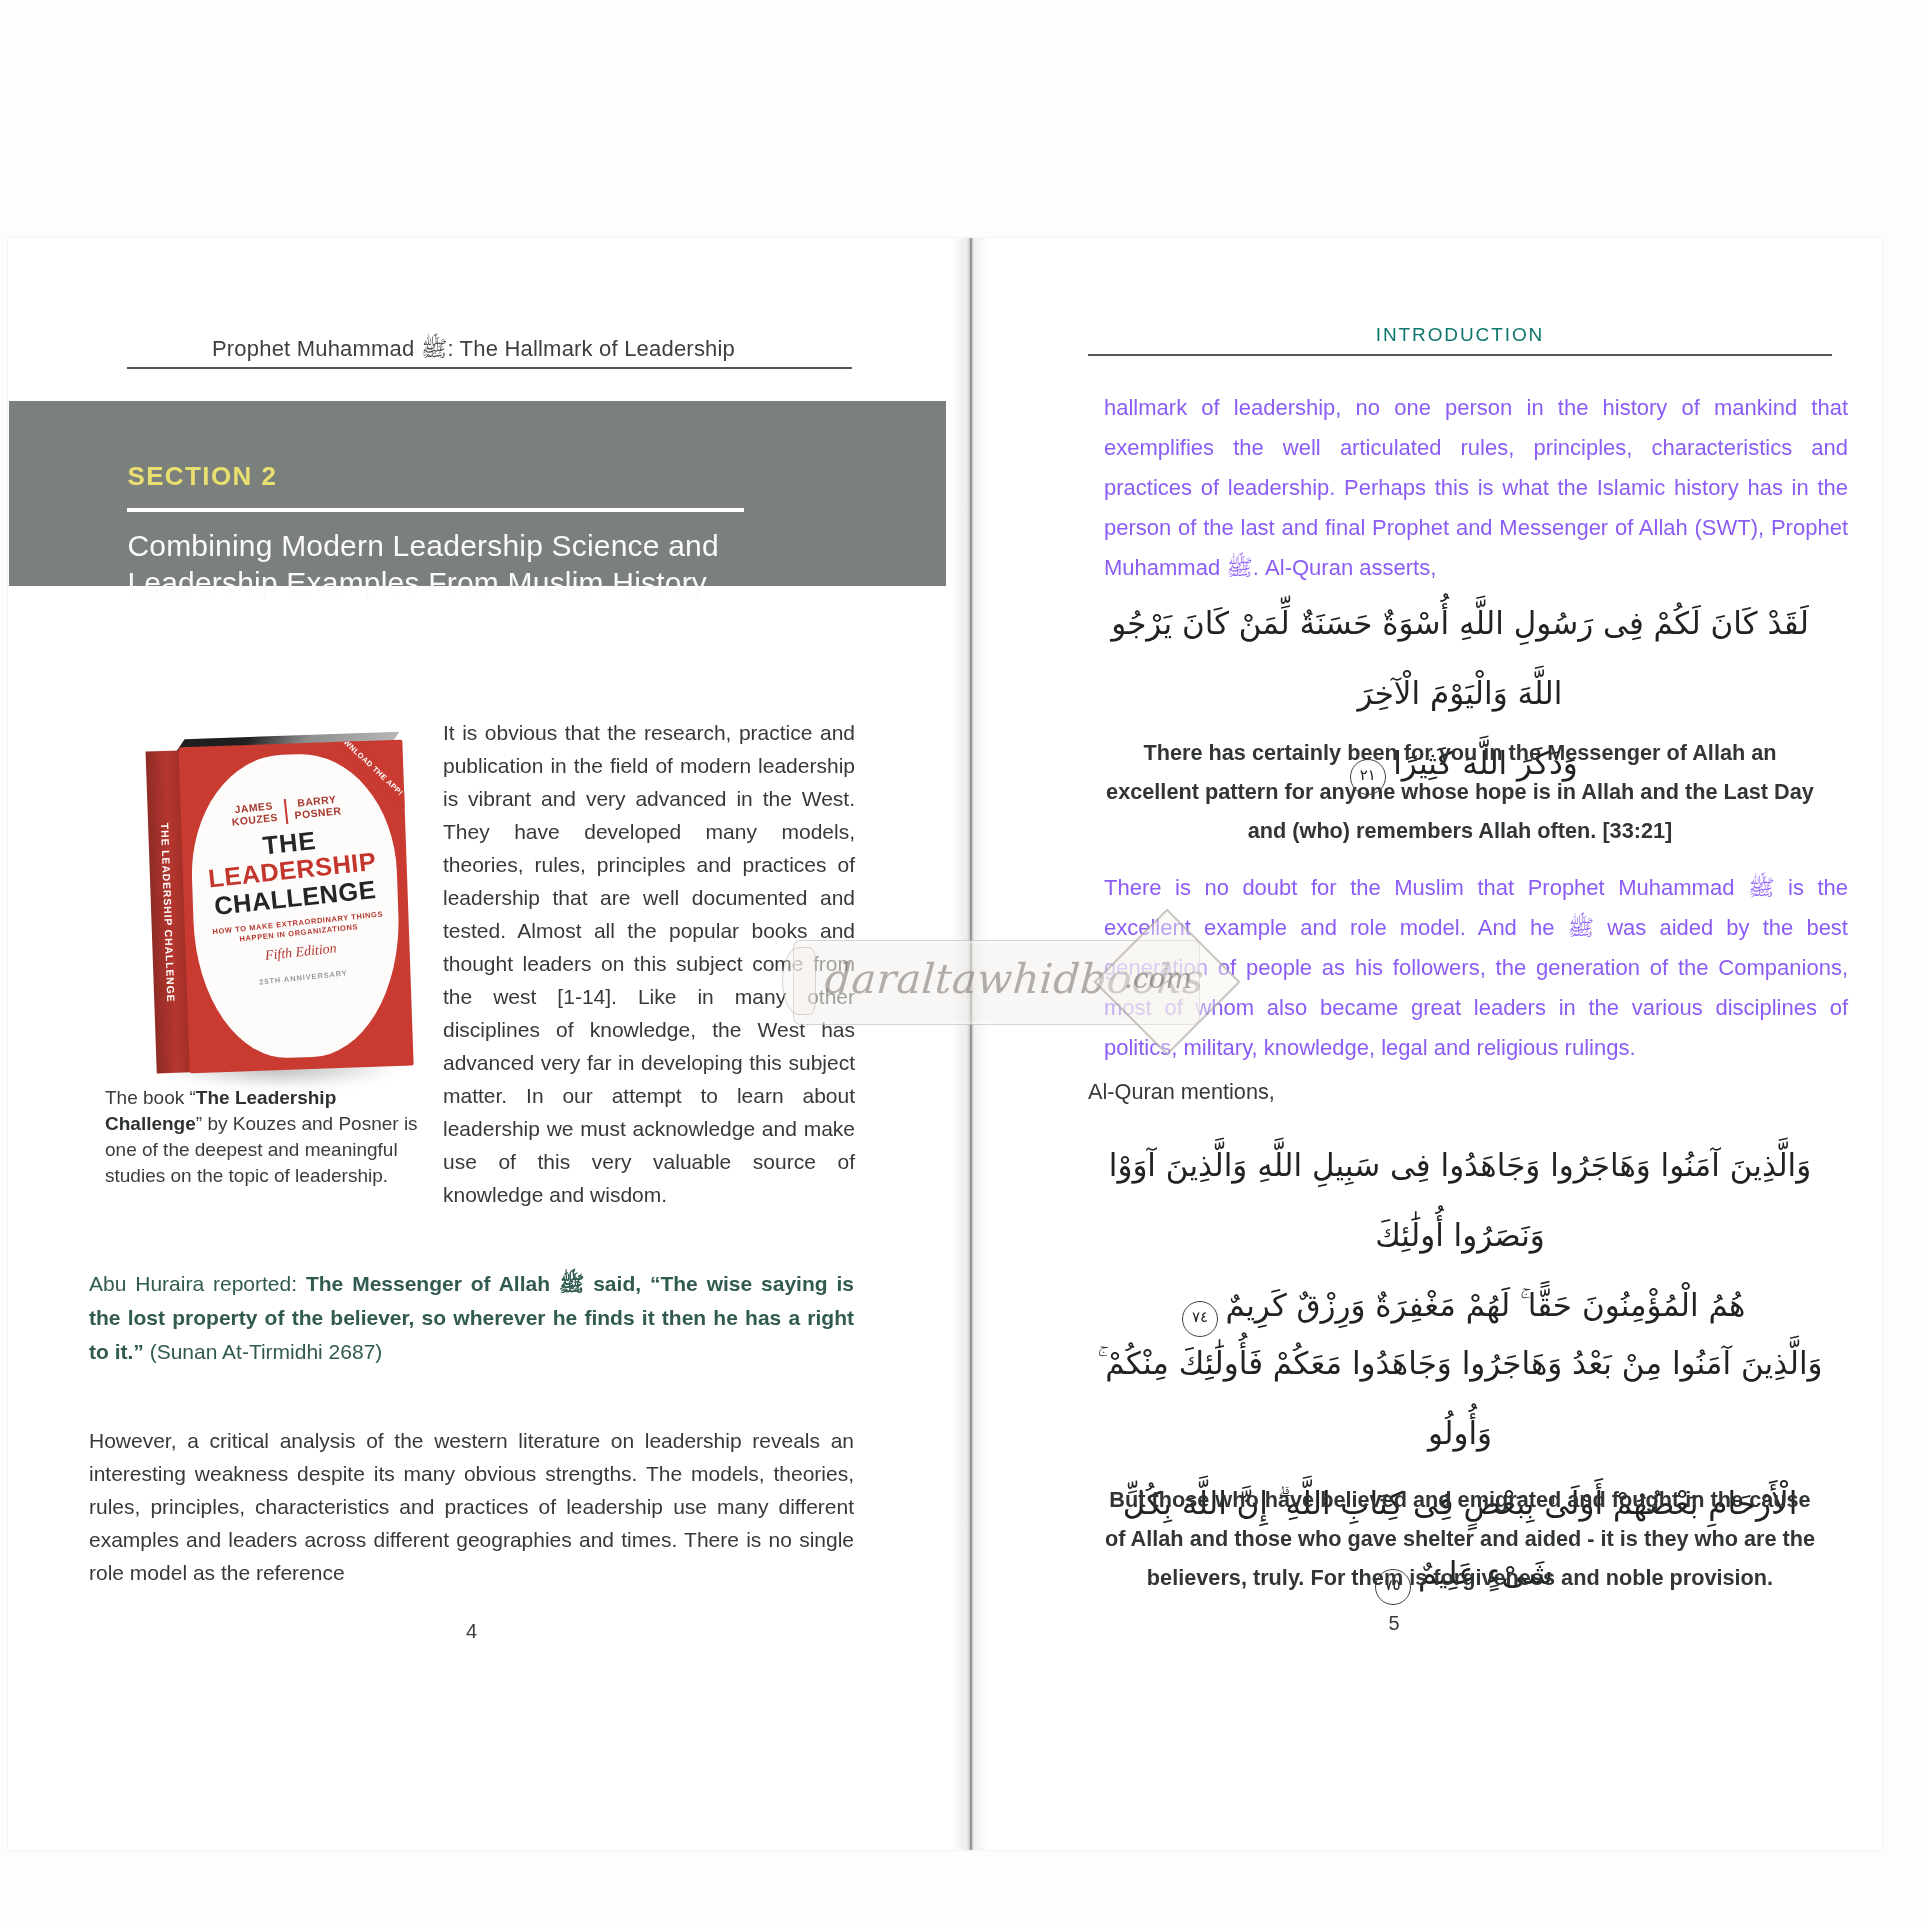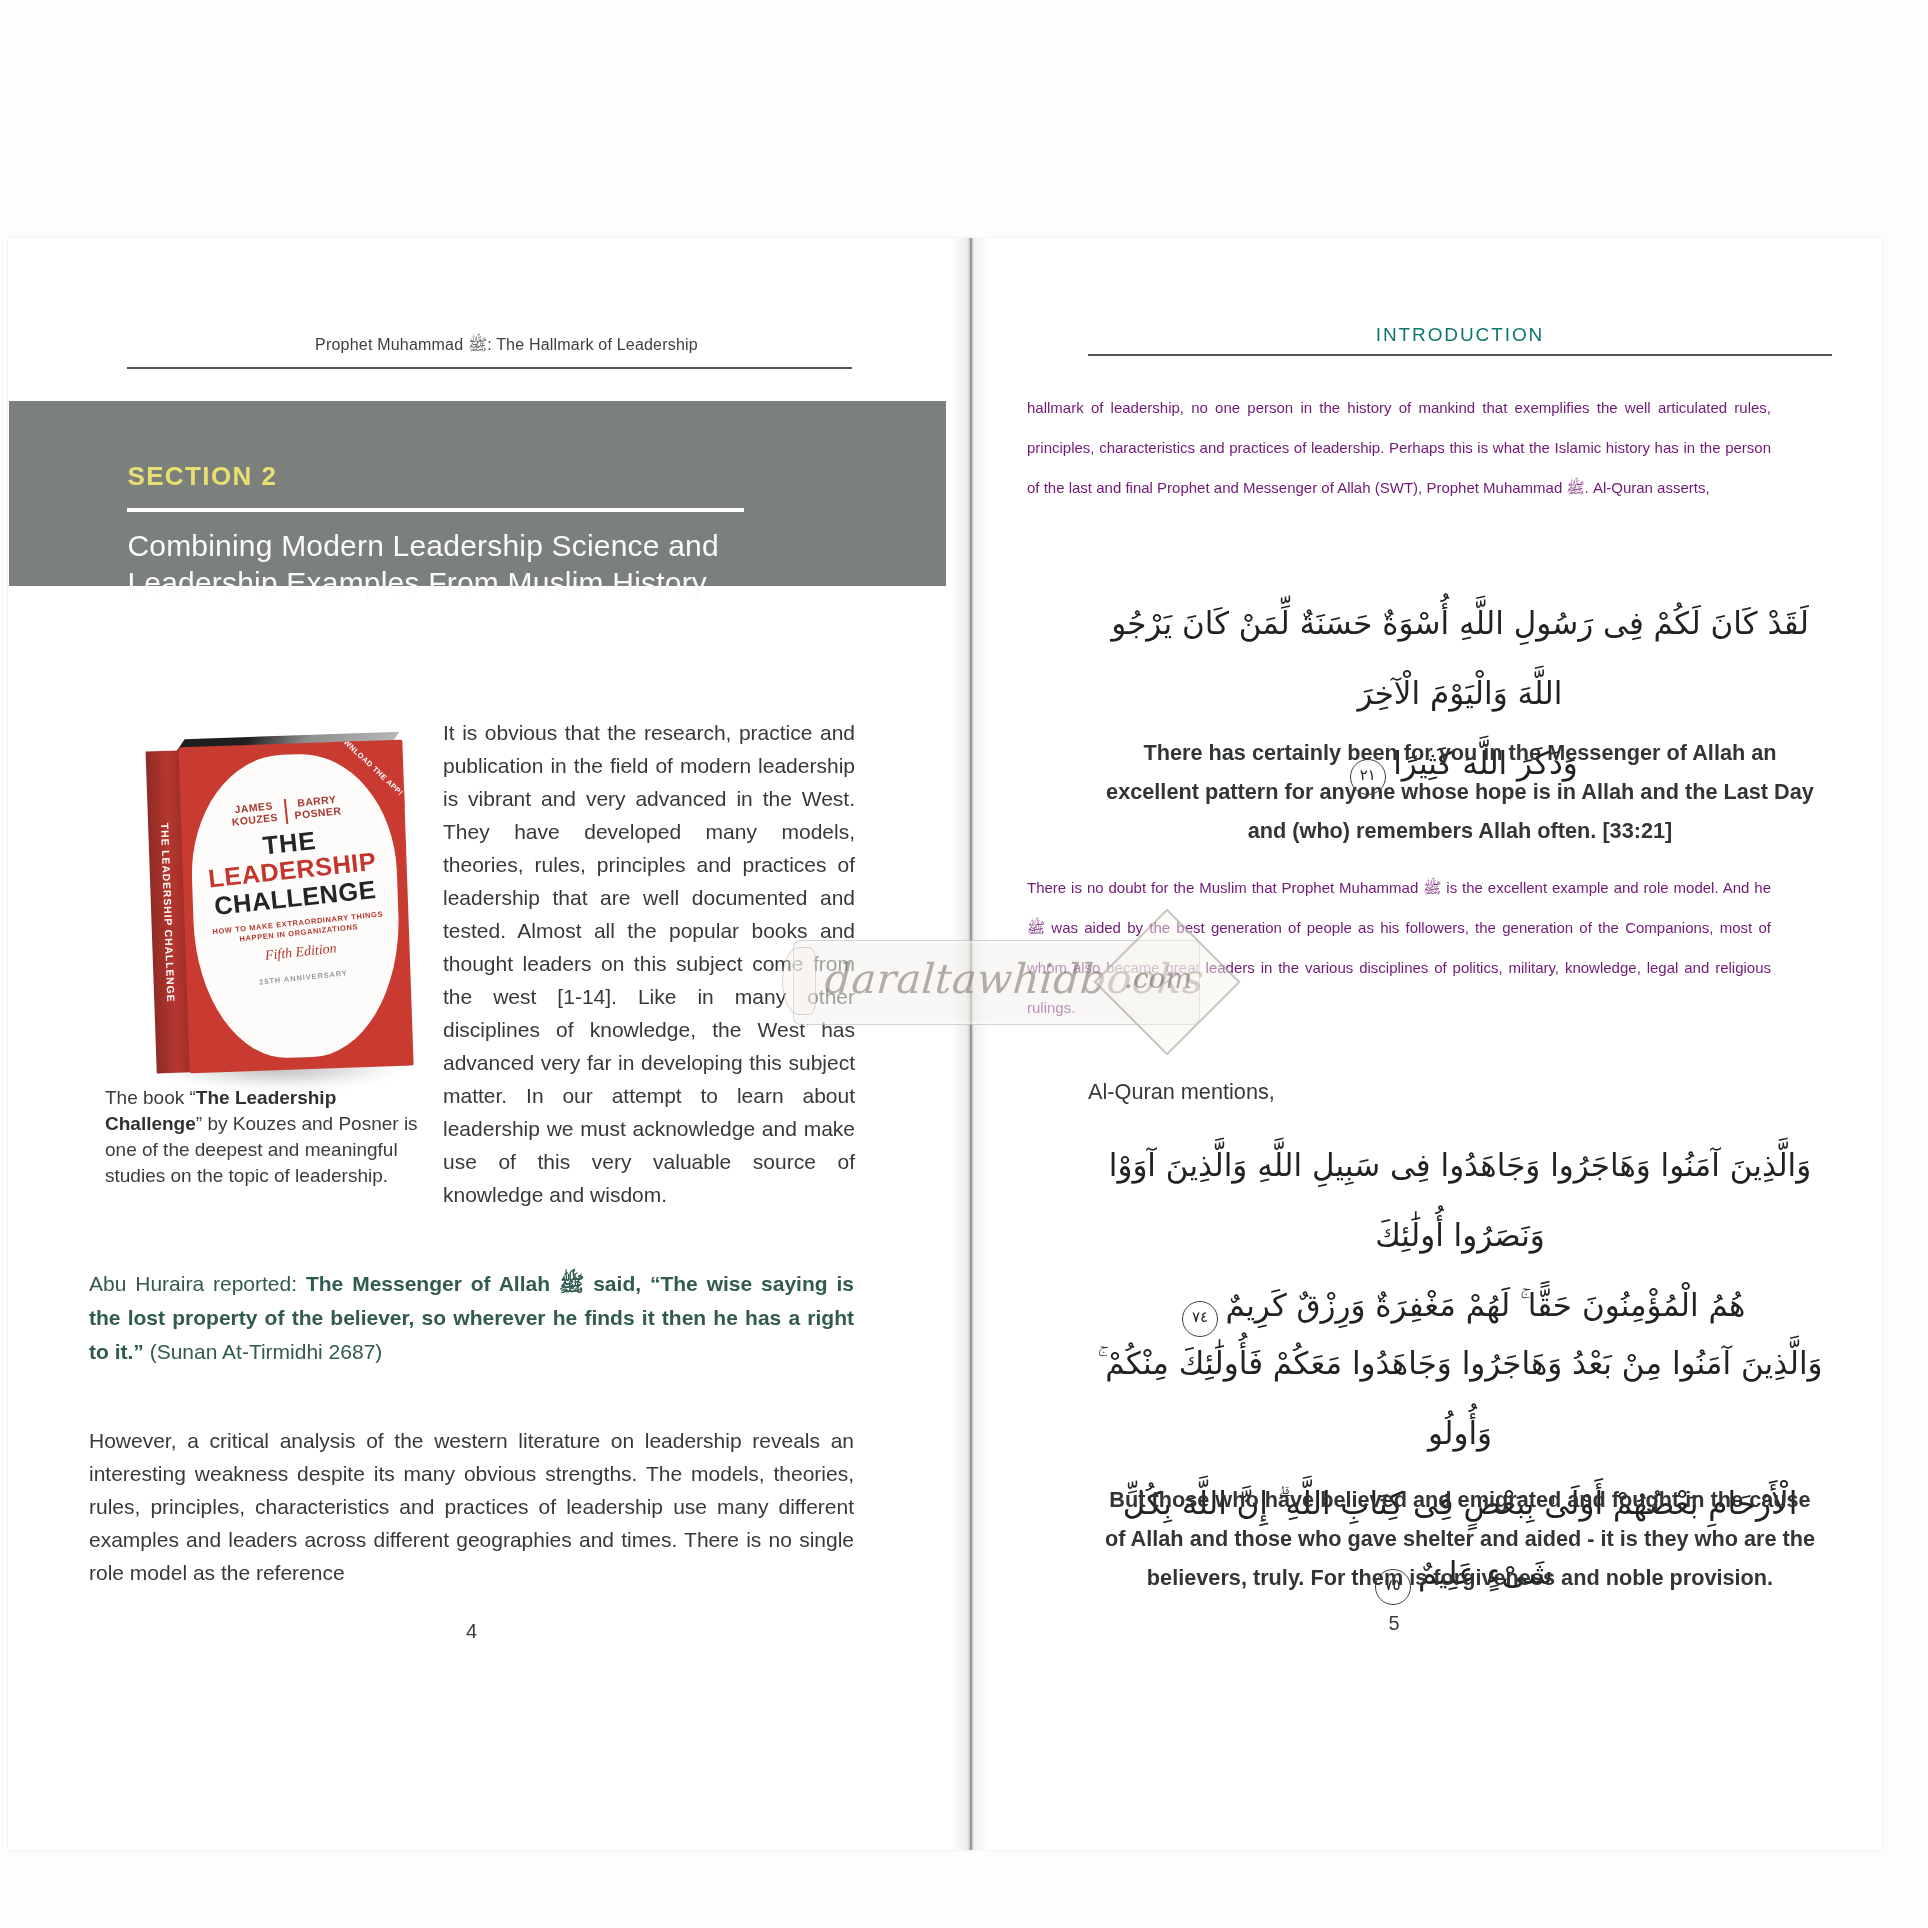--- a/index.html
+++ b/index.html
@@ -6,22 +6,22 @@
   #canvas{position:relative;width:1928px;height:1928px;background:#fdfdfc;overflow:hidden;
           font-family:"Liberation Sans",sans-serif;color:#343835;}
   .page-sheet{position:absolute;left:7.5px;top:238px;width:1874px;height:1612px;background:#ffffff;
               box-shadow:0 0 0 0.9px rgba(0,0,0,0.04);}
   
   .gutter{position:absolute;left:951px;top:238px;width:38px;height:1612px;
           background:linear-gradient(to right,rgba(0,0,0,0) 0%,rgba(70,70,68,0.10) 42%,rgba(40,40,38,0.30) 52%,rgba(70,70,68,0.08) 62%,rgba(0,0,0,0) 100%);}
   .gutter-line{position:absolute;left:970px;top:238px;width:1.9px;height:1612px;background:rgba(60,60,58,0.35);}
 
   
-  .lp-runhead{position:absolute;left:144px;top:335px;width:725px;text-align:center;
-              font-size:16px;color:#3c403d;letter-spacing:0.2px;}
+  .lp-runhead{position:absolute;left:111px;top:335px;width:725px;text-align:center;
+              font-size:22px;color:#3c403d;letter-spacing:0.2px;}
   .lp-runrule{position:absolute;left:127px;top:367px;width:725px;height:1.9px;background:#535653;}
 
   .section-box{position:absolute;left:9.4px;top:401px;width:937px;height:185px;background:#7b807c;}
   .section-label{position:absolute;left:118px;top:60px;font-size:26px;font-weight:bold;
                  letter-spacing:1.4px;color:#e8df70;}
   .section-rule{position:absolute;left:118px;top:107px;width:617px;height:3.8px;background:#ffffff;}
   .section-title{position:absolute;left:118px;top:126px;width:772px;font-size:30px;line-height:37px;
                  font-weight:normal;color:#fbfbf9;letter-spacing:0.2px;}
 
   
@@ -69,22 +69,22 @@
   .lp-hadith .normal{font-weight:500;}
   .lp-hadith .ref{font-weight:400;}
   .lp-closing{position:absolute;left:89px;top:1424px;width:765px;font-size:21px;line-height:33px;
               text-align:justify;color:#363a37;}
   .lp-pagenum{position:absolute;left:89px;top:1620px;width:765px;text-align:center;font-size:20px;color:#3a3e3b;}
 
   
   .rp-runhead{position:absolute;left:1088px;top:324px;width:744px;text-align:center;
               font-size:19px;letter-spacing:1.9px;color:#0f766e;}
   .rp-runrule{position:absolute;left:1088px;top:354px;width:744px;height:1.9px;background:#535653;}
-  .rp-p{position:absolute;left:1027px;width:744px;font-size:15px;line-height:40px;
-        text-align:justify;color:#701a75;}
+  .rp-p{position:absolute;left:1104px;width:744px;font-size:22px;line-height:40px;
+        text-align:justify;color:#8b5cf6;}
   .rp-p1{top:388px;}
   .rp-p2{top:868px;}
   .rp-leadin{position:absolute;left:1088px;top:1079px;width:744px;font-size:21.7px;color:#363a37;}
   .verse{position:absolute;left:1088px;width:744px;direction:rtl;text-align:center;
          font-family:"DejaVu Sans",sans-serif;font-size:31px;line-height:70px;color:#20231f;}
   .verse1{top:588px;}
   .verse2{top:1130px;}
   .verse3{top:1328px;}
   .ayah-marker{display:inline-block;width:34px;height:34px;border:1.9px solid #3c403d;border-radius:50%;
                font-size:15px;line-height:31px;text-align:center;vertical-align:-5.6px;margin:0 7.5px;}

